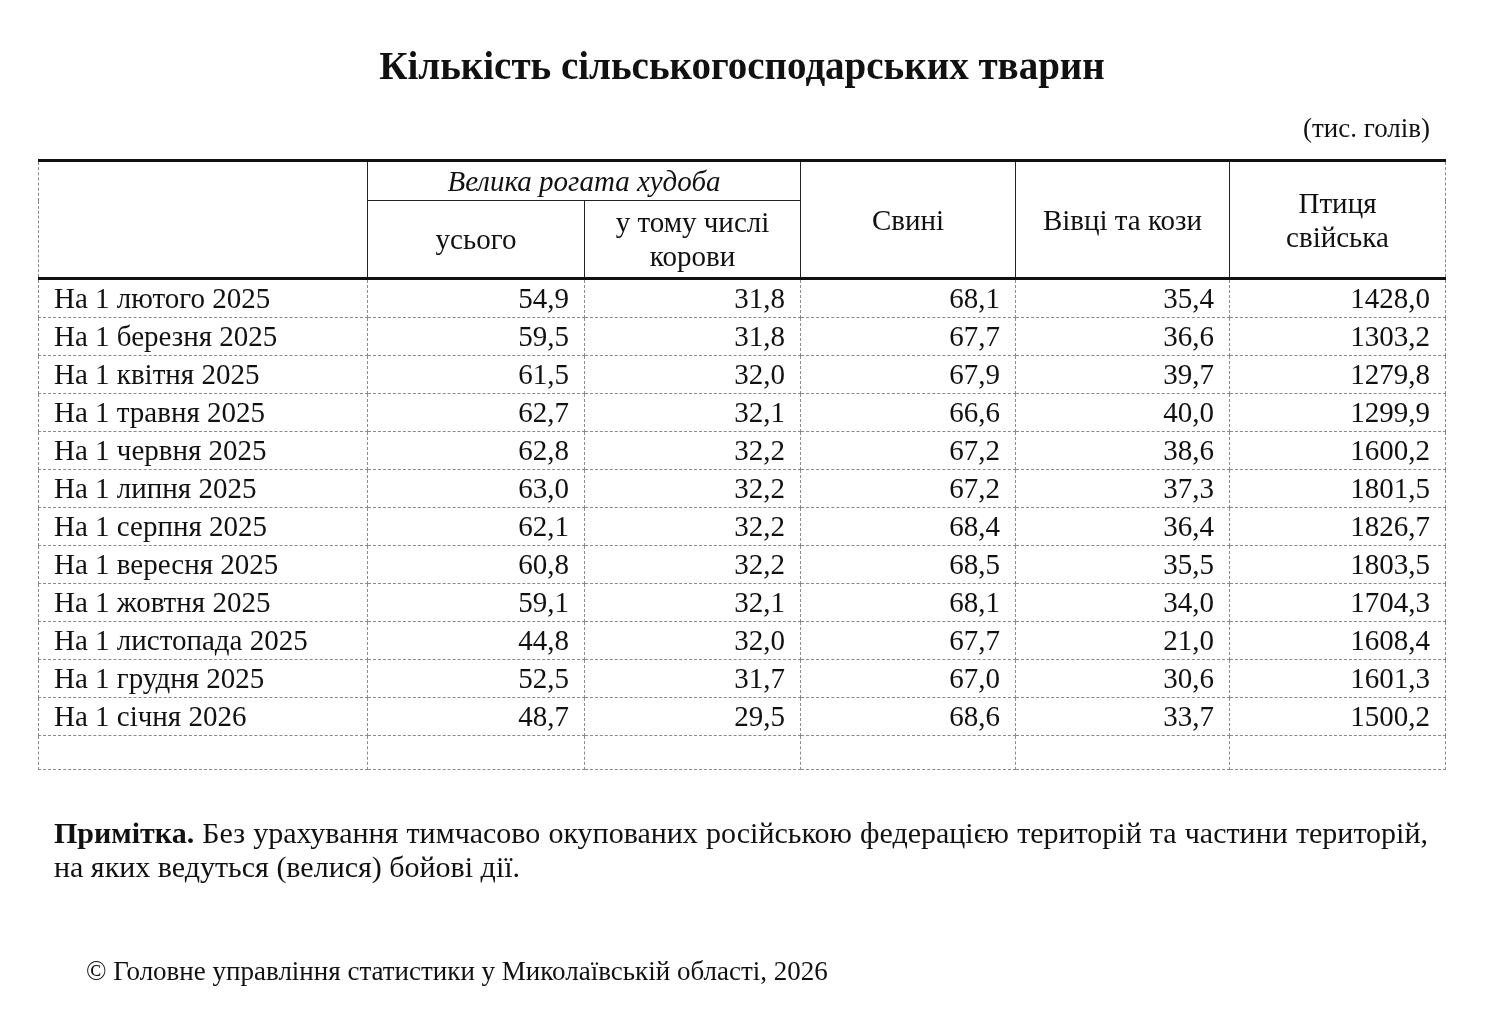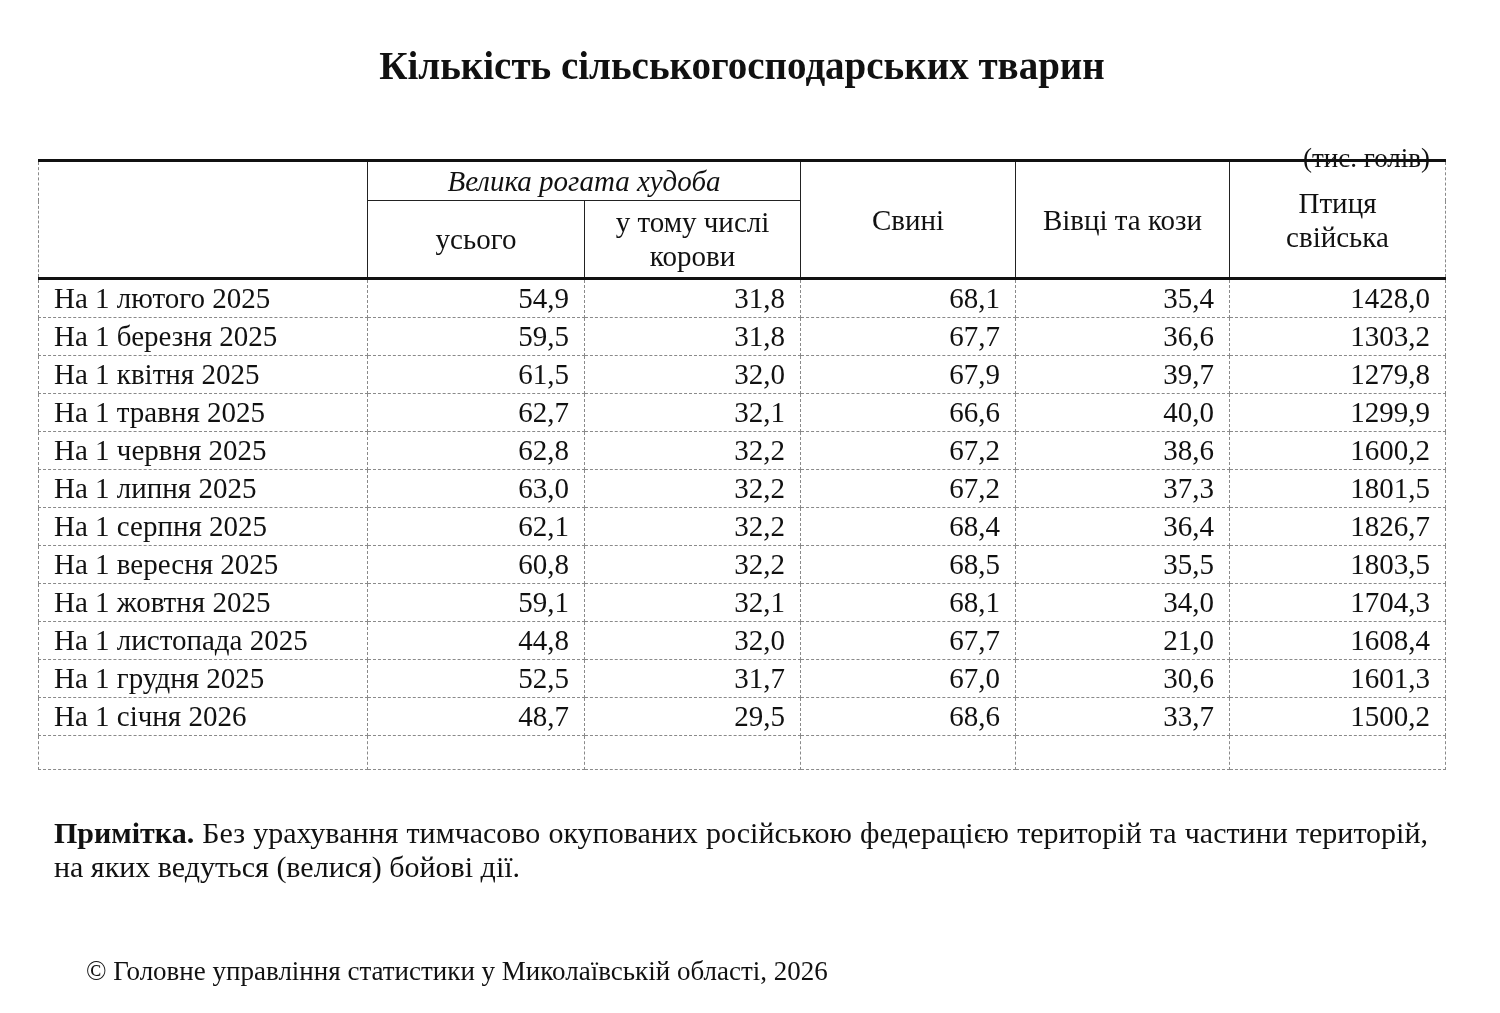--- a/index.html
+++ b/index.html
@@ -1,20 +1,20 @@
 <!DOCTYPE html>
 <html><head>
 <meta charset="utf-8">
 <style>
   html, body { margin:0; padding:0; background:#ffffff; }
   body { width:1500px; height:1013px; position:relative; overflow:hidden;
          font-family:"Liberation Serif", "DejaVu Serif", serif; color:#111; }
   .title { position:absolute; left:0; width:1484px; top:48px; text-align:center;
            font-weight:bold; font-size:39px; line-height:36px; }
-  .units { position:absolute; right:70px; top:142px; font-size:27px; line-height:32px; }
+  .units { position:absolute; right:70px; top:112px; font-size:27px; line-height:32px; }
   table.grid { position:absolute; left:38px; top:159px; border-collapse:collapse;
                table-layout:fixed; width:1407px; }
   table.grid td, table.grid th { padding:0; font-weight:normal; font-size:29px;
                border:1px dashed #8a8a8a; overflow:hidden; white-space:nowrap; }
   table.grid thead th { border-color:#222; border-style:solid; border-width:1.5px; text-align:center;
                line-height:34px; }
   table.grid thead tr:first-child th { border-top:3px solid #111; }
   table.grid thead tr.sub th { }
   table.grid thead tr:last-child th, table.grid thead th.rs { border-bottom:3px solid #111; }
   table.grid thead th.stub { border-left:1px dashed #8a8a8a; }

